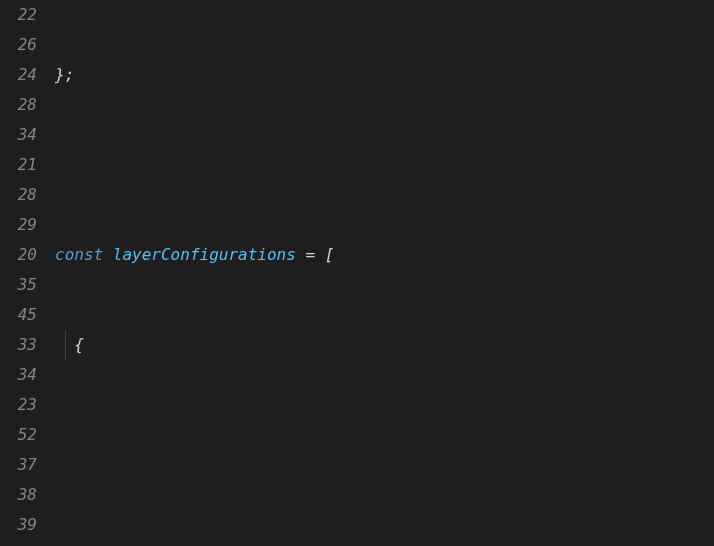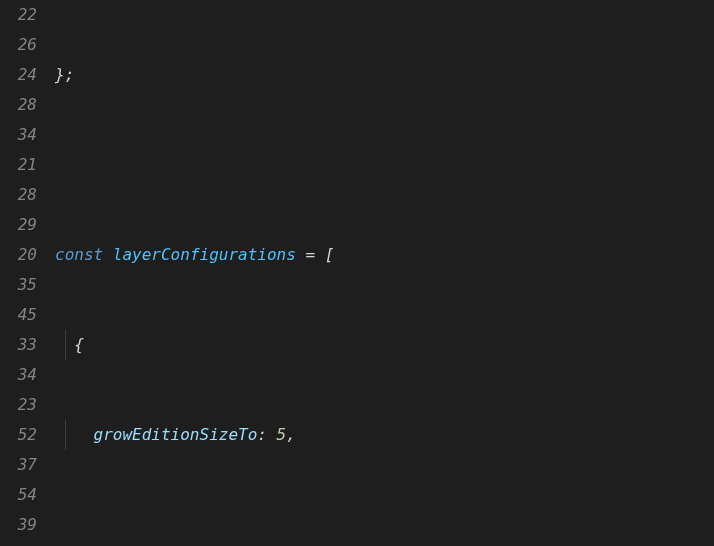--- a/index.html
+++ b/index.html
@@ -73,29 +73,28 @@
     <span class="line-number">28</span>
     <span class="line-number">29</span>
     <span class="line-number">20</span>
     <span class="line-number">35</span>
     <span class="line-number">45</span>
     <span class="line-number">33</span>
     <span class="line-number">34</span>
     <span class="line-number">23</span>
     <span class="line-number">52</span>
     <span class="line-number">37</span>
-    <span class="line-number">54</span>
+    <span class="line-number">38</span>
     <span class="line-number">39</span>
   </div>
   <div class="code">
     <span class="code-line"><span class="tok-brace">};</span></span>
     <span class="code-line"></span>
     <span class="code-line"><span class="tok-keyword">const</span> <span class="tok-const-name">layerConfigurations</span><span class="tok-punct"> = [</span></span>
     <span class="code-line"><span class="indent-guide" style="left:10px"></span>  <span class="tok-brace">{</span></span>
-    <span class="code-line"><span class="indent-guide" style="left:10px"></span>    <span class="tok-prop">growEditionSizeTo</span><span class="tok-punct">:</span> <span class="tok-number">5</span><span class="tok-punct">,</span></span>
     
     
     
     
     
     
     
     
     
     

